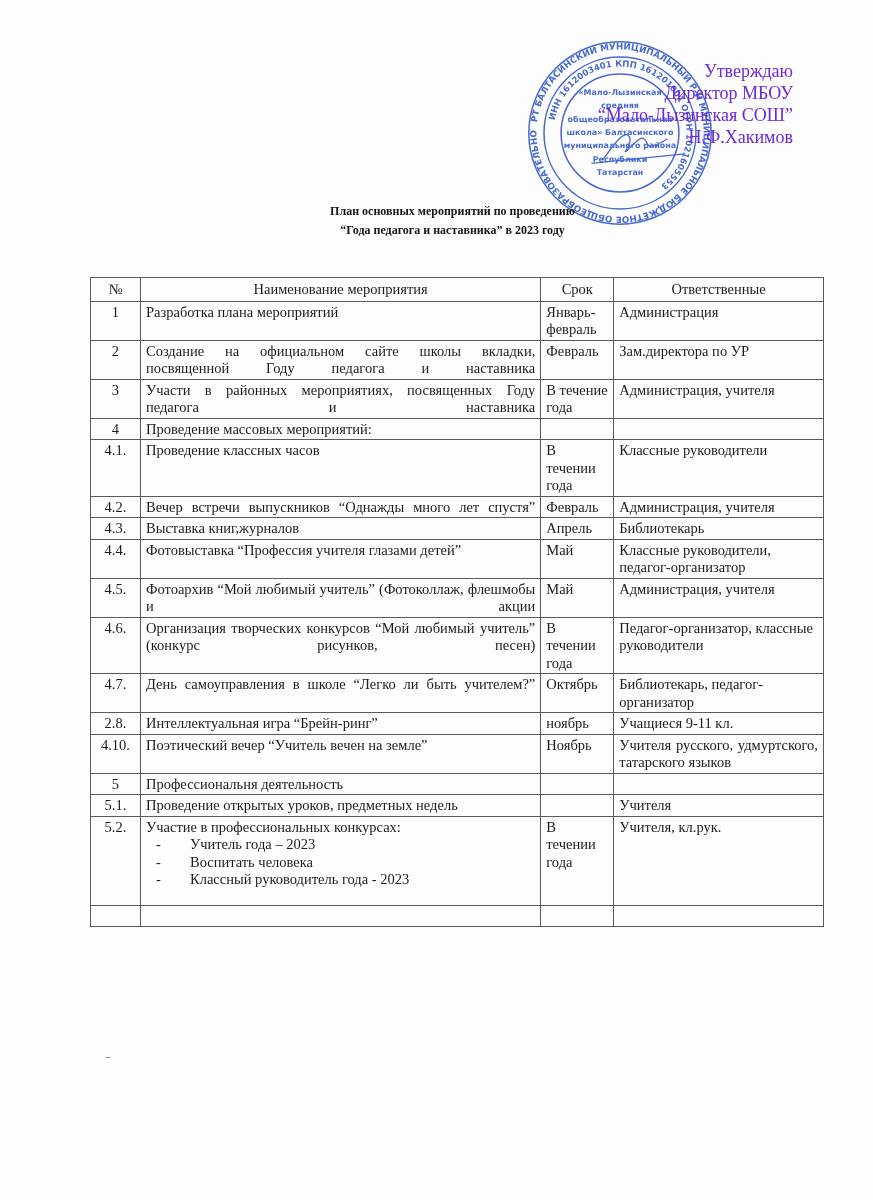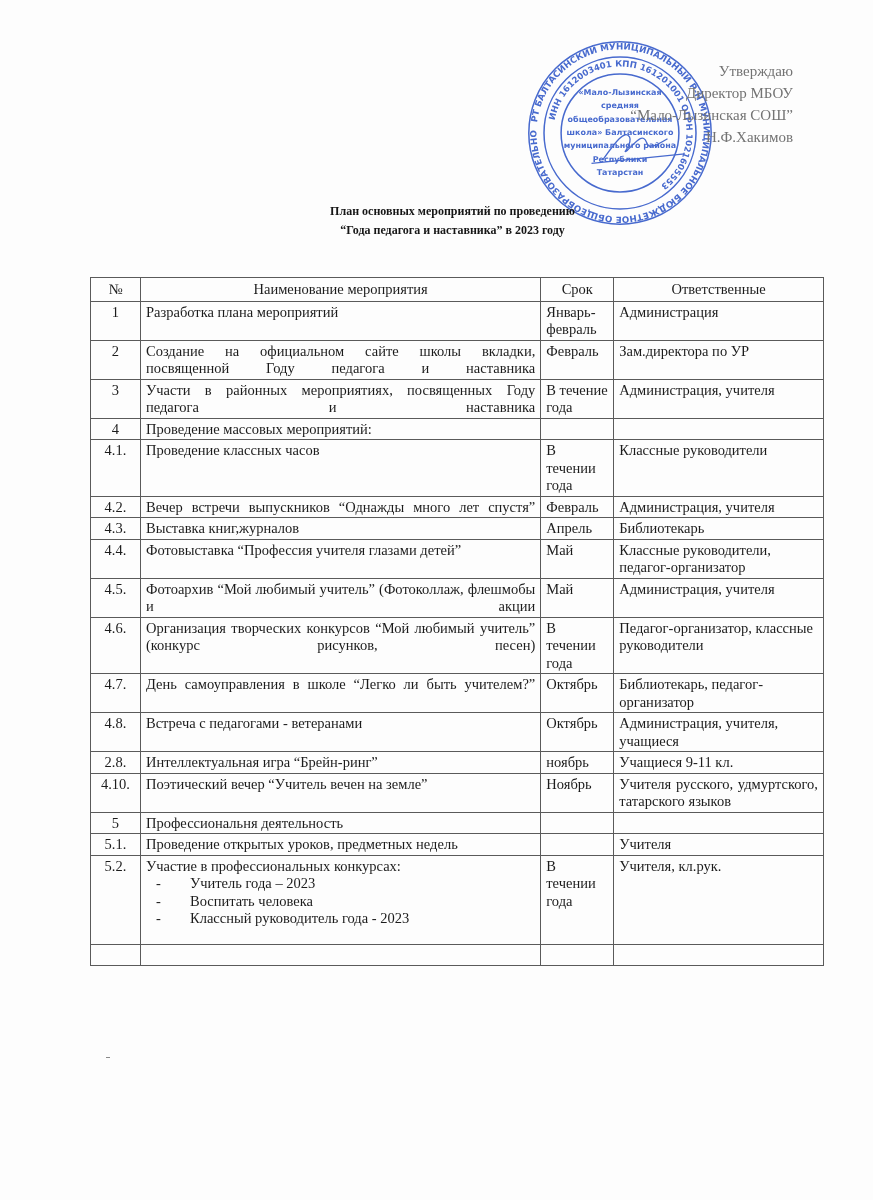--- a/index.html
+++ b/index.html
@@ -1,21 +1,21 @@
 <!DOCTYPE html>
 <html><head>
 <meta charset="utf-8">
 <style>
   html, body { margin: 0; padding: 0; background: #ffffff; }
   body { width: 873px; height: 1200px; position: relative; overflow: hidden;
          font-family: "Liberation Serif", "DejaVu Serif", serif; color: #1a1a1a; }
   .page { position: absolute; left: 0; top: 0; width: 873px; height: 1200px; background: #fdfdfd; }
 
   .approval { position: absolute; right: 80px; top: 60px; text-align: right;
-              font-size: 15px; line-height: 22px; color: #737373; }
+              font-size: 18px; line-height: 22px; color: #6d28d9; }
   .approval .line { display: block; white-space: nowrap; }
 
   .stamp { position: absolute; left: 525px; top: 38px; width: 190px; height: 190px; opacity: 0.88; }
   .stamp svg { width: 100%; height: 100%; }
 
   .title { position: absolute; left: 0; width: 873px; top: 202px; text-align: center;
            font-weight: bold; font-size: 12px; line-height: 19px; color: #161616; padding-left: 16px; }
   .title span { display: block; }
 
   table.plan { position: absolute; left: 90px; top: 277px; width: 734px;
@@ -156,26 +156,20 @@
           <td class="term" style="word-break: normal;">В течении года</td>
           <td class="resp">Педагог-организатор, классные руководители</td>
         </tr>
         <tr>
           <td class="num">4.7.</td>
           <td class="name justify-last">День самоуправления в школе “Легко ли быть учителем?”</td>
           <td class="term" style="word-break: normal;">Октябрь</td>
           <td class="resp">Библиотекарь, педагог-организатор</td>
         </tr>
         <tr>
-          <td class="num">4.8.</td>
-          <td class="name">Встреча с педагогами - ветеранами</td>
-          <td class="term" style="word-break: normal;">Октябрь</td>
-          <td class="resp">Администрация, учителя, учащиеся</td>
-        </tr>
-        <tr>
           <td class="num">2.8.</td>
           <td class="name">Интеллектуальная игра “Брейн-ринг”</td>
           <td class="term" style="word-break: normal;">ноябрь</td>
           <td class="resp">Учащиеся 9-11 кл.</td>
         </tr>
         <tr>
           <td class="num">4.10.</td>
           <td class="name">Поэтический вечер “Учитель вечен на земле”</td>
           <td class="term" style="word-break: normal;">Ноябрь</td>
           <td class="resp spread">Учителя русского, удмуртского, татарского языков</td>

